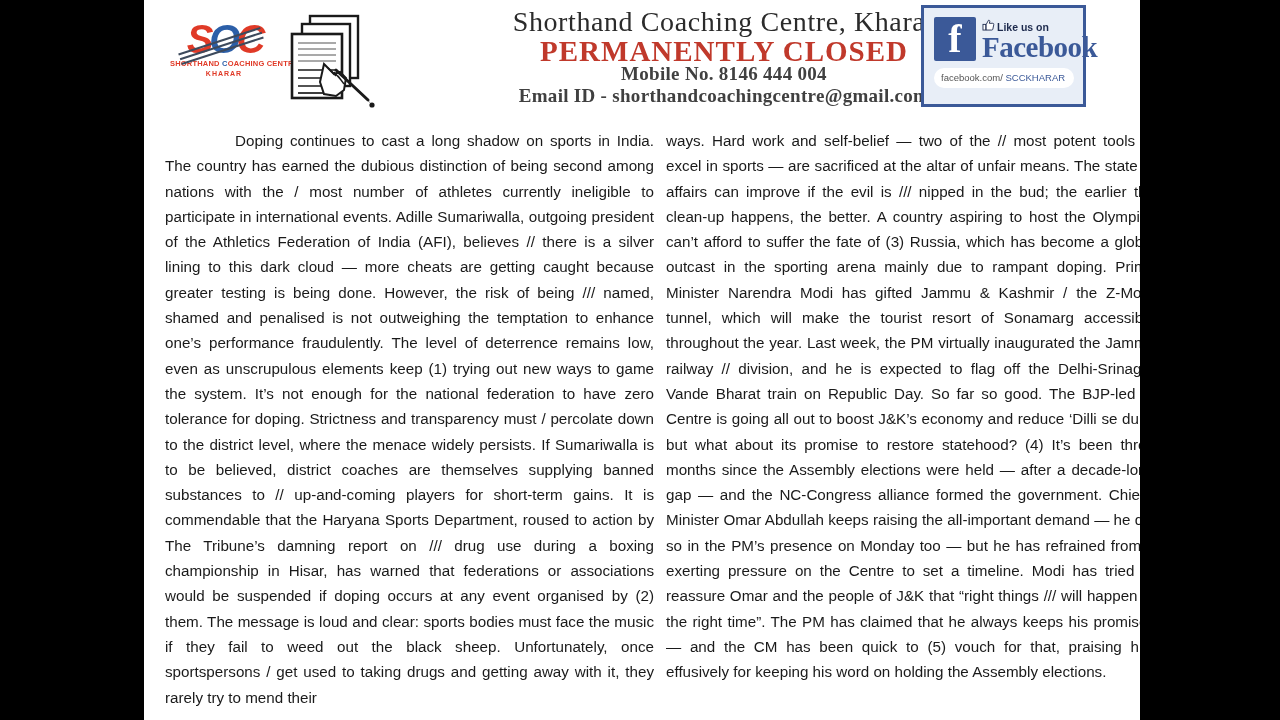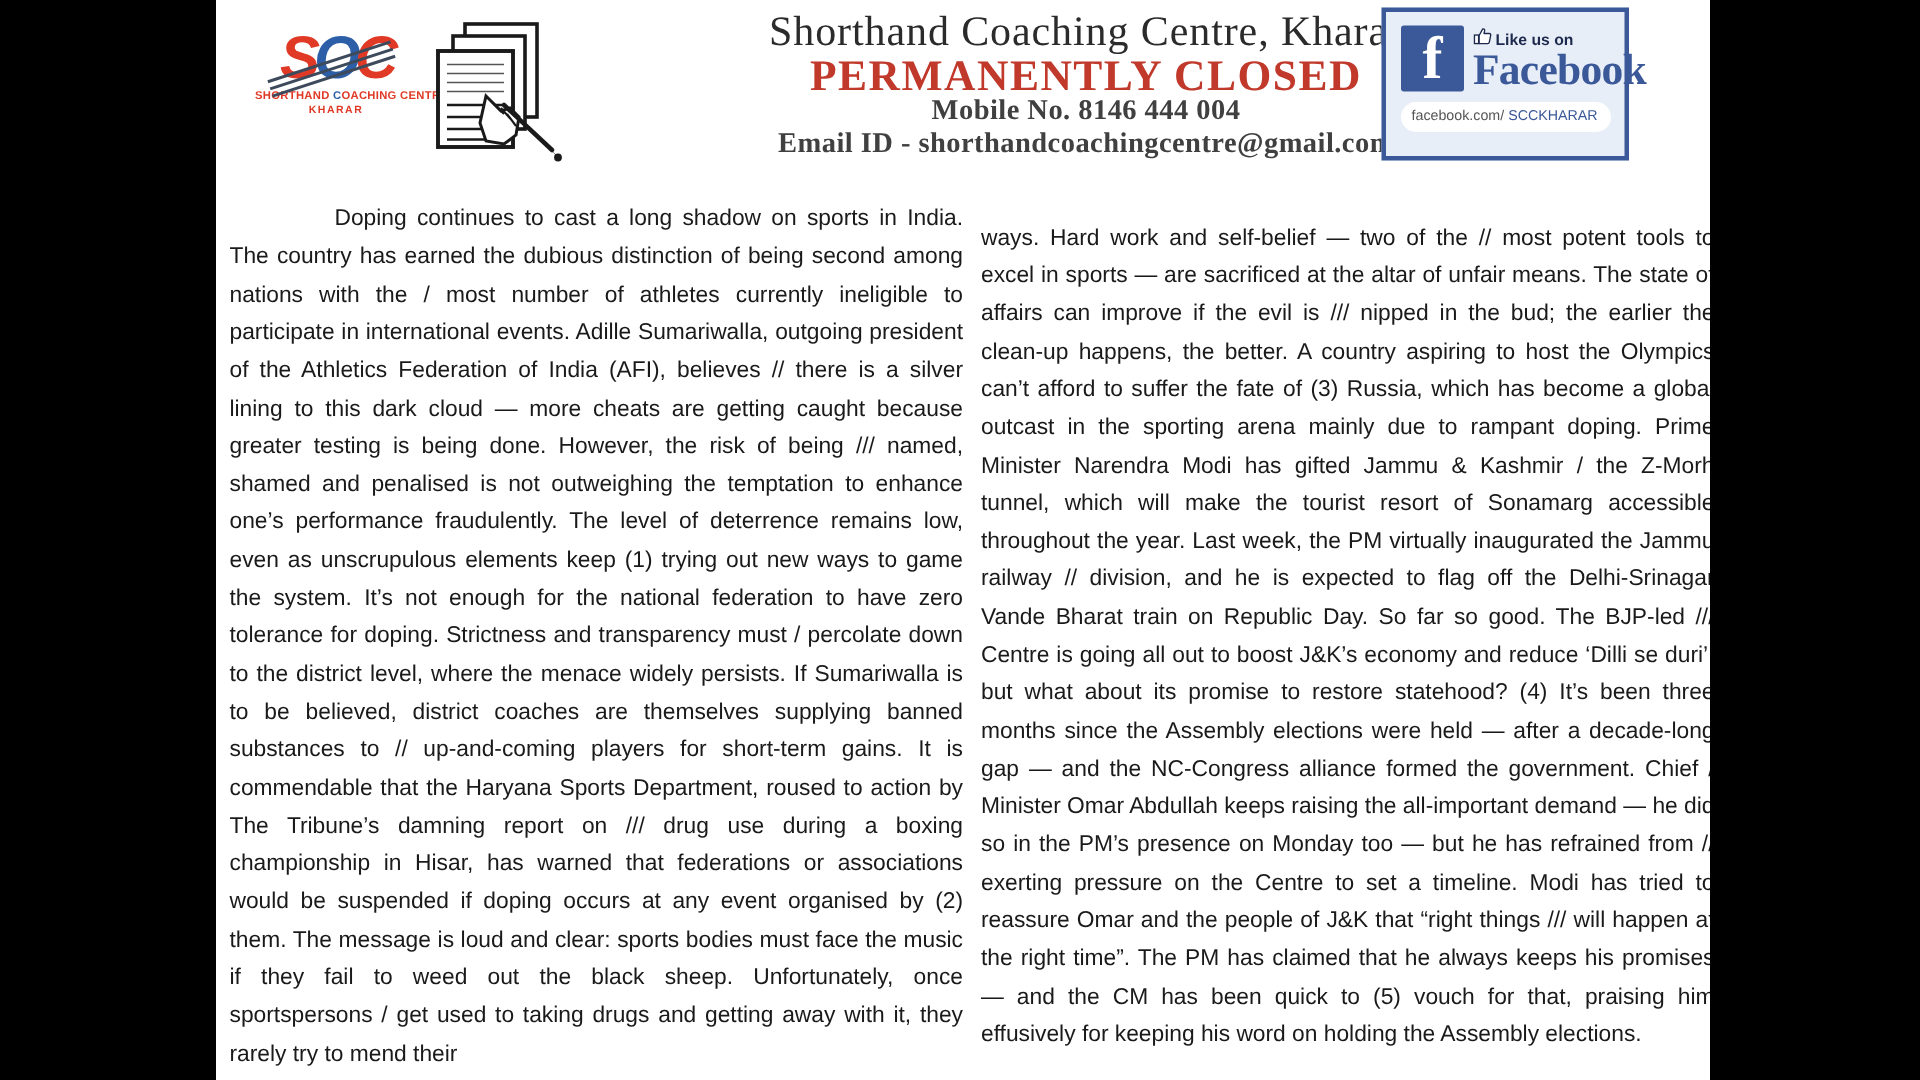--- a/index.html
+++ b/index.html
@@ -194,25 +194,24 @@
     padding-left: 7px;
     color: #555555;
     white-space: nowrap;
     overflow: hidden;
   }
   .fb-url-pill .handle { color: #3b5998; font-weight: normal; }
   
   .columns {
     position: absolute;
     top: 128px;
-    left: 3px;
+    left: 15px;
     width: 1037px;
     height: 592px;
     display: flex;
-    align-items: center;
   }
   .col {
     width: 489px;
     padding: 0;
     box-sizing: border-box;
   }
   .col-left { margin-left: 6px; margin-right: 12px; }
   .col-right { margin-left: 0px; }
   .passage {
     font-family: "Liberation Sans", sans-serif;

